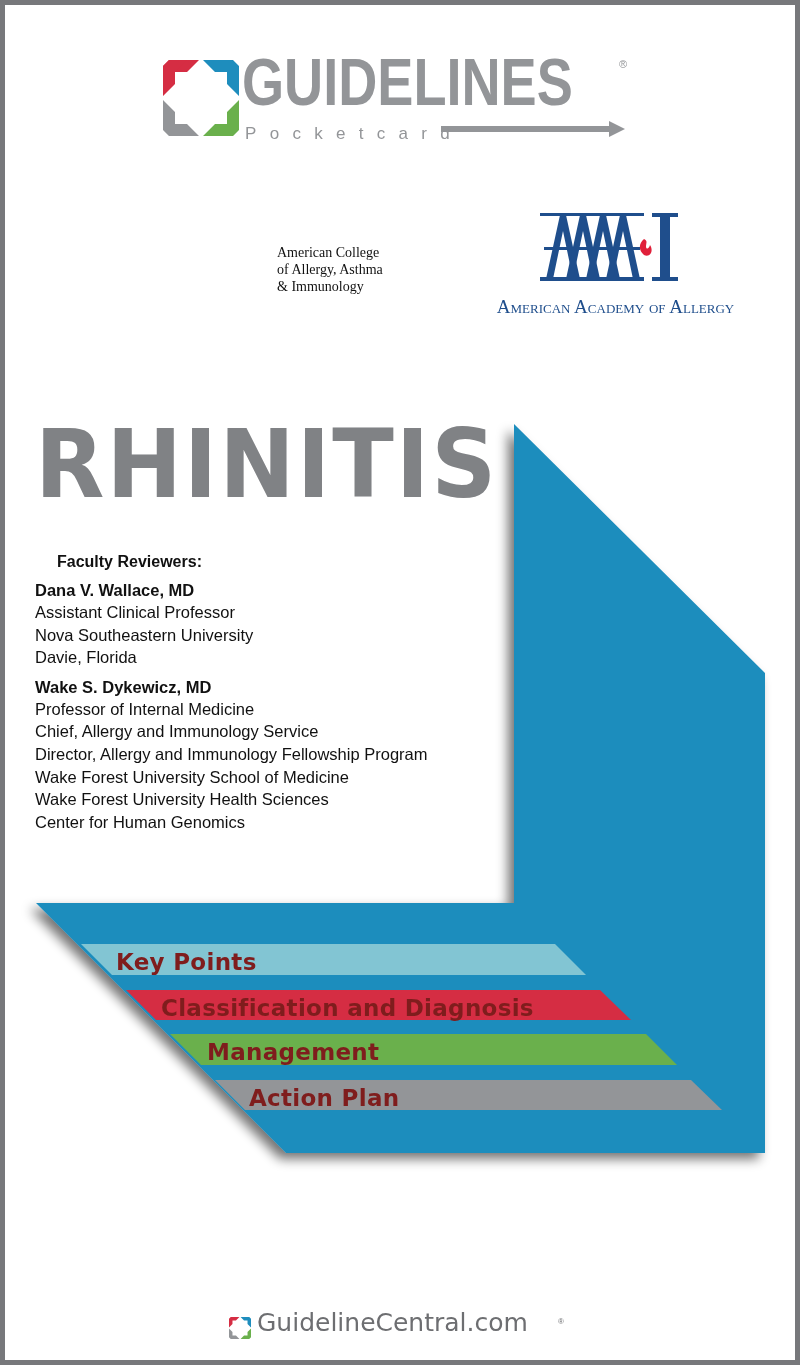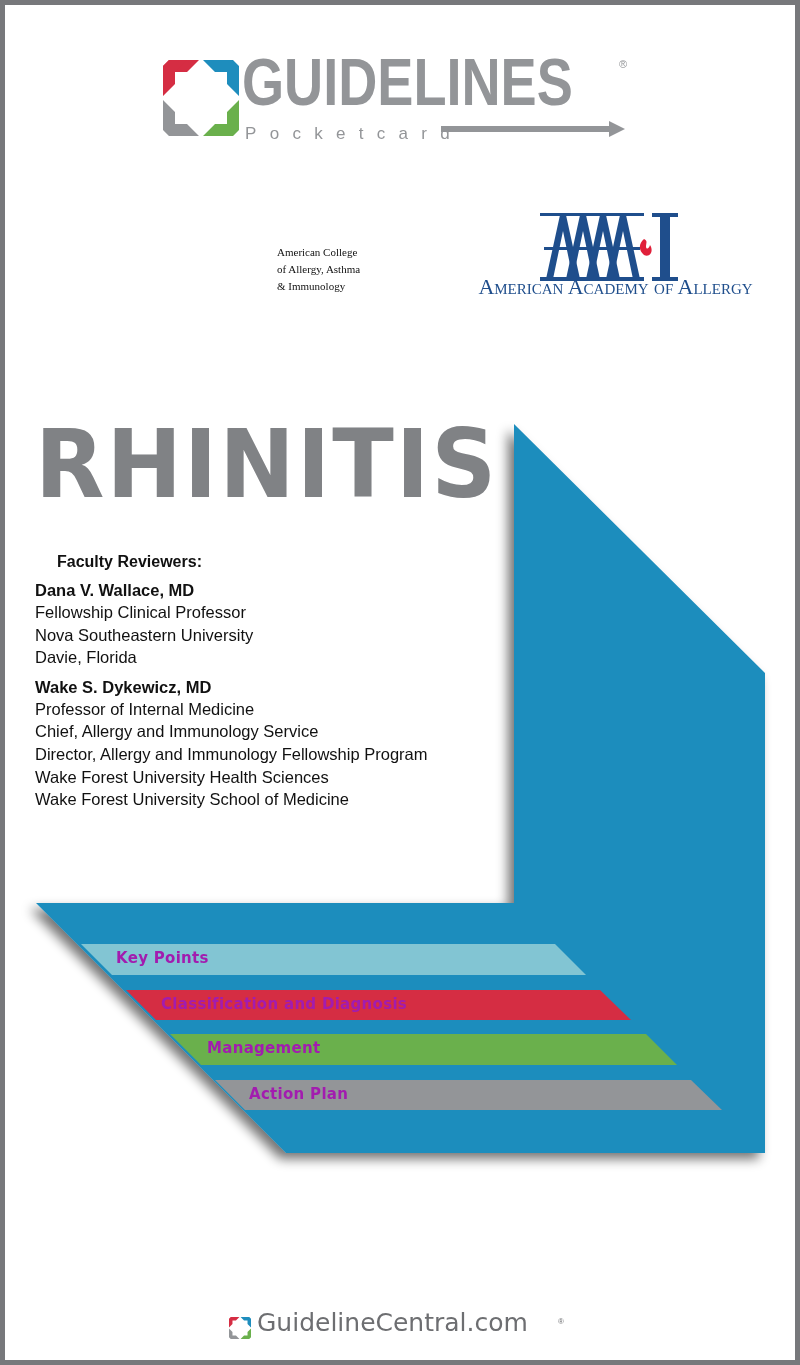--- a/index.html
+++ b/index.html
@@ -26,29 +26,29 @@
   }
   .gl-arrow { left: 436px; top: 84px; width: 184px; height: 52px; }
 
   
   .acaai-big {
     left: 27px; top: 232px; font-family: "Liberation Serif", serif;
     font-size: 62px; color: #111; letter-spacing: 1px; line-height: 1;
   }
   .acaai-sub {
     left: 272px; top: 239px; font-family: "Liberation Serif", serif;
-    font-size: 11px; color: #111; line-height: 17px;
+    font-size: 14px; color: #111; line-height: 17px;
   }
 
   
   .aaaai-mark { left: 535px; top: 208px; width: 150px; height: 68px; }
   .aaaai-text {
-    left: 448px; top: 273px; width: 325px; text-align: center;
+    left: 448px; top: 293px; width: 325px; text-align: center;
     font-family: "Liberation Serif", serif; color: #1f4e8c;
-    font-size: 22px; line-height: 18px; font-variant: small-caps; letter-spacing: 0px;
+    font-size: 19px; line-height: 18px; font-variant: small-caps; letter-spacing: 0px;
   }
 
   
   .blue-shape { left: 0; top: 0; width: 790px; height: 1355px; }
 
   
   .title {
     left: 30px; top: 413px; font-family: "DejaVu Sans", sans-serif; font-weight: bold;
     font-size: 94px; color: #808285; letter-spacing: 2px; line-height: 1;
     transform: scaleX(0.96); transform-origin: left top;
@@ -56,22 +56,22 @@
 
   
   .faculty { left: 30px; top: 547px; font-family: "Liberation Sans", sans-serif; color: #111; }
   .fac-head { font-weight: bold; font-size: 16px; line-height: 20px; margin-bottom: 7px; margin-left: 22px; }
   .reviewer { margin-bottom: 7px; }
   .rev-name { font-weight: bold; font-size: 16.5px; line-height: 22px; }
   .rev-line { font-size: 16.5px; line-height: 22.6px; }
 
   
   .stripe-label {
-    font-family: "DejaVu Sans", sans-serif; font-weight: bold; font-size: 15px;
-    color: #a21caf; line-height: 1; letter-spacing: 0.3px;
+    font-family: "DejaVu Sans", sans-serif; font-weight: bold; font-size: 23px;
+    color: #7f1d1d; line-height: 1; letter-spacing: 0.3px;
   }
 
   
   .footer-mark { left: 224px; top: 1312px; width: 22px; height: 22px; }
   .footer-text {
     left: 252px; top: 1305px; font-family: "DejaVu Sans", sans-serif;
     font-size: 25px; color: #6d6e71; line-height: 1; letter-spacing: 0px;
   }
   .footer-reg { left: 553px; top: 1312px; font-family: "Liberation Sans", sans-serif; font-size: 8px; color: #6d6e71; }
 </style>
@@ -143,31 +143,32 @@
   <div class="abs aaaai-text">
     <div>American Academy of Allergy</div>
   </div>
 
   <div class="abs title">RHINITIS</div>
 
   <div class="abs faculty">
     <div class="fac-head">Faculty Reviewers:</div>
     <div class="reviewer">
       <div class="rev-name">Dana V. Wallace, MD</div>
-      <div class="rev-line">Fellowship Clinical Professor</div>
+      <div class="rev-line">Assistant Clinical Professor</div>
       <div class="rev-line">Nova Southeastern University</div>
       <div class="rev-line">Davie, Florida</div>
     </div>
     <div class="reviewer">
       <div class="rev-name">Wake S. Dykewicz, MD</div>
       <div class="rev-line">Professor of Internal Medicine</div>
       <div class="rev-line">Chief, Allergy and Immunology Service</div>
       <div class="rev-line">Director, Allergy and Immunology Fellowship Program</div>
+      <div class="rev-line">Wake Forest University School of Medicine</div>
       <div class="rev-line">Wake Forest University Health Sciences</div>
-      <div class="rev-line">Wake Forest University School of Medicine</div>
+      <div class="rev-line">Center for Human Genomics</div>
     </div>
   </div>
 
   <div class="abs stripe-label" style="left:111px; top:946px;">Key Points</div>
   <div class="abs stripe-label" style="left:156px; top:992px;">Classification and Diagnosis</div>
   <div class="abs stripe-label" style="left:202px; top:1036px;">Management</div>
   <div class="abs stripe-label" style="left:244px; top:1082px;">Action Plan</div>
 
   <svg class="abs footer-mark" viewBox="0 0 76 76" width="22" height="22">
     <polygon fill="#d52d43" points="0,6 6,0 36,0 24,12 12,12 12,24 0,36"></polygon>

